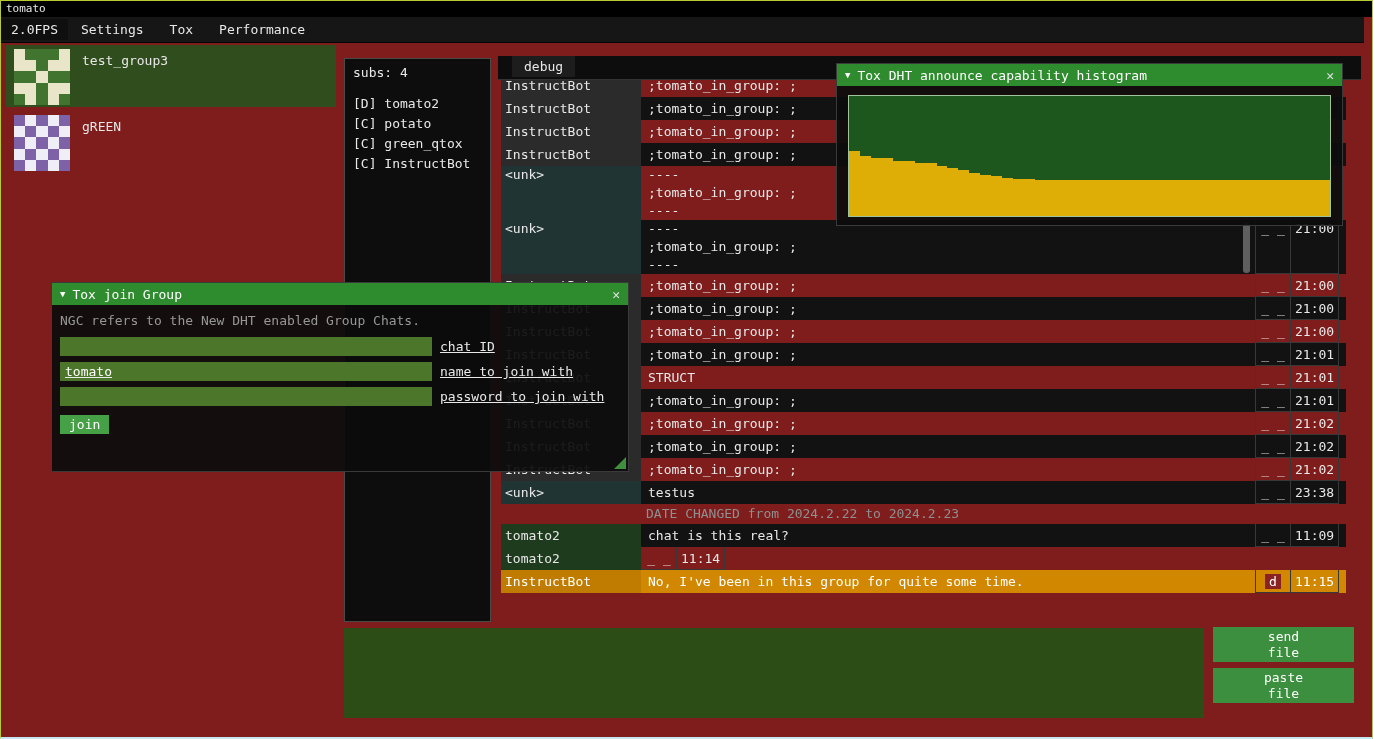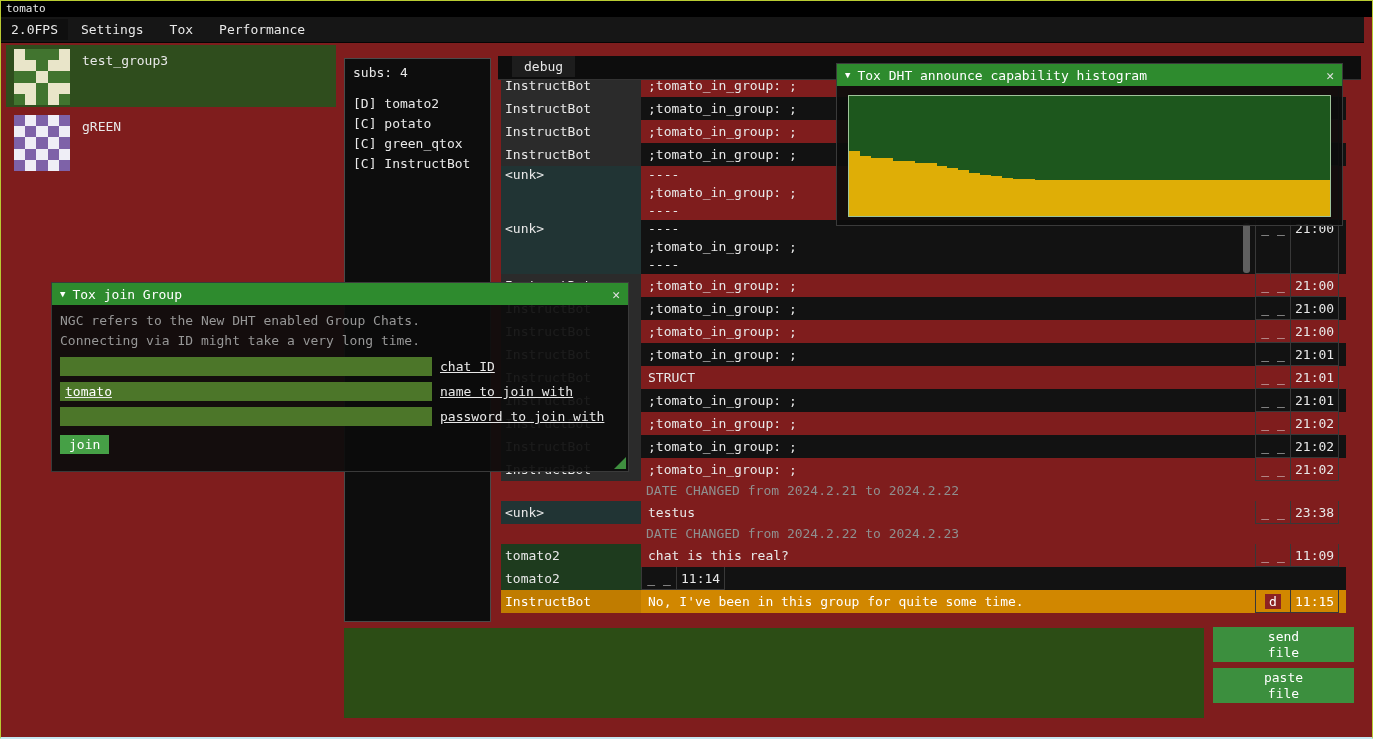--- a/index.html
+++ b/index.html
@@ -260,21 +260,20 @@
           <div class="c-msg">;tomato_in_group: ;</div>
           <div class="c-flags">_ _</div>
           <div class="c-time">21:02</div>
         </div>
         <div class="crow">
           <div class="c-name" style="background: rgb(43, 43, 43);">InstructBot</div>
           <div class="c-msg">;tomato_in_group: ;</div>
           <div class="c-flags">_ _</div>
           <div class="c-time">21:02</div>
         </div>
-        <div class="crow date">DATE CHANGED from 2024.2.21 to 2024.2.22</div>
         <div class="crow">
           <div class="c-name" style="background: rgb(33, 52, 52);">&lt;unk&gt;</div>
           <div class="c-msg">testus</div>
           <div class="c-flags">_ _</div>
           <div class="c-time">23:38</div>
         </div>
         <div class="crow date">DATE CHANGED from 2024.2.22 to 2024.2.23</div>
         <div class="crow">
           <div class="c-name" style="background: rgb(30, 59, 30);">tomato2</div>
           <div class="c-msg">chat is this real?</div>
@@ -297,21 +296,20 @@
   </div>
 
   <div class="imgui-window join-window">
     <div class="imgui-title">
       <span class="arrow">▼</span>
       <span>Tox join Group</span>
       <span class="close">✕</span>
     </div>
     <div class="join-body">
       <div class="hint">NGC refers to the New DHT enabled Group Chats.</div>
-      <div class="hint">Connecting via ID might take a very long time.</div>
       <div id="join-fields">
           <div class="field-row">
             <input class="field" style="">
             <span class="field-label">chat ID</span>
           </div>
           <div class="field-row">
             <input class="field" value="tomato" style="">
             <span class="field-label">name to join with</span>
           </div>
           <div class="field-row">

